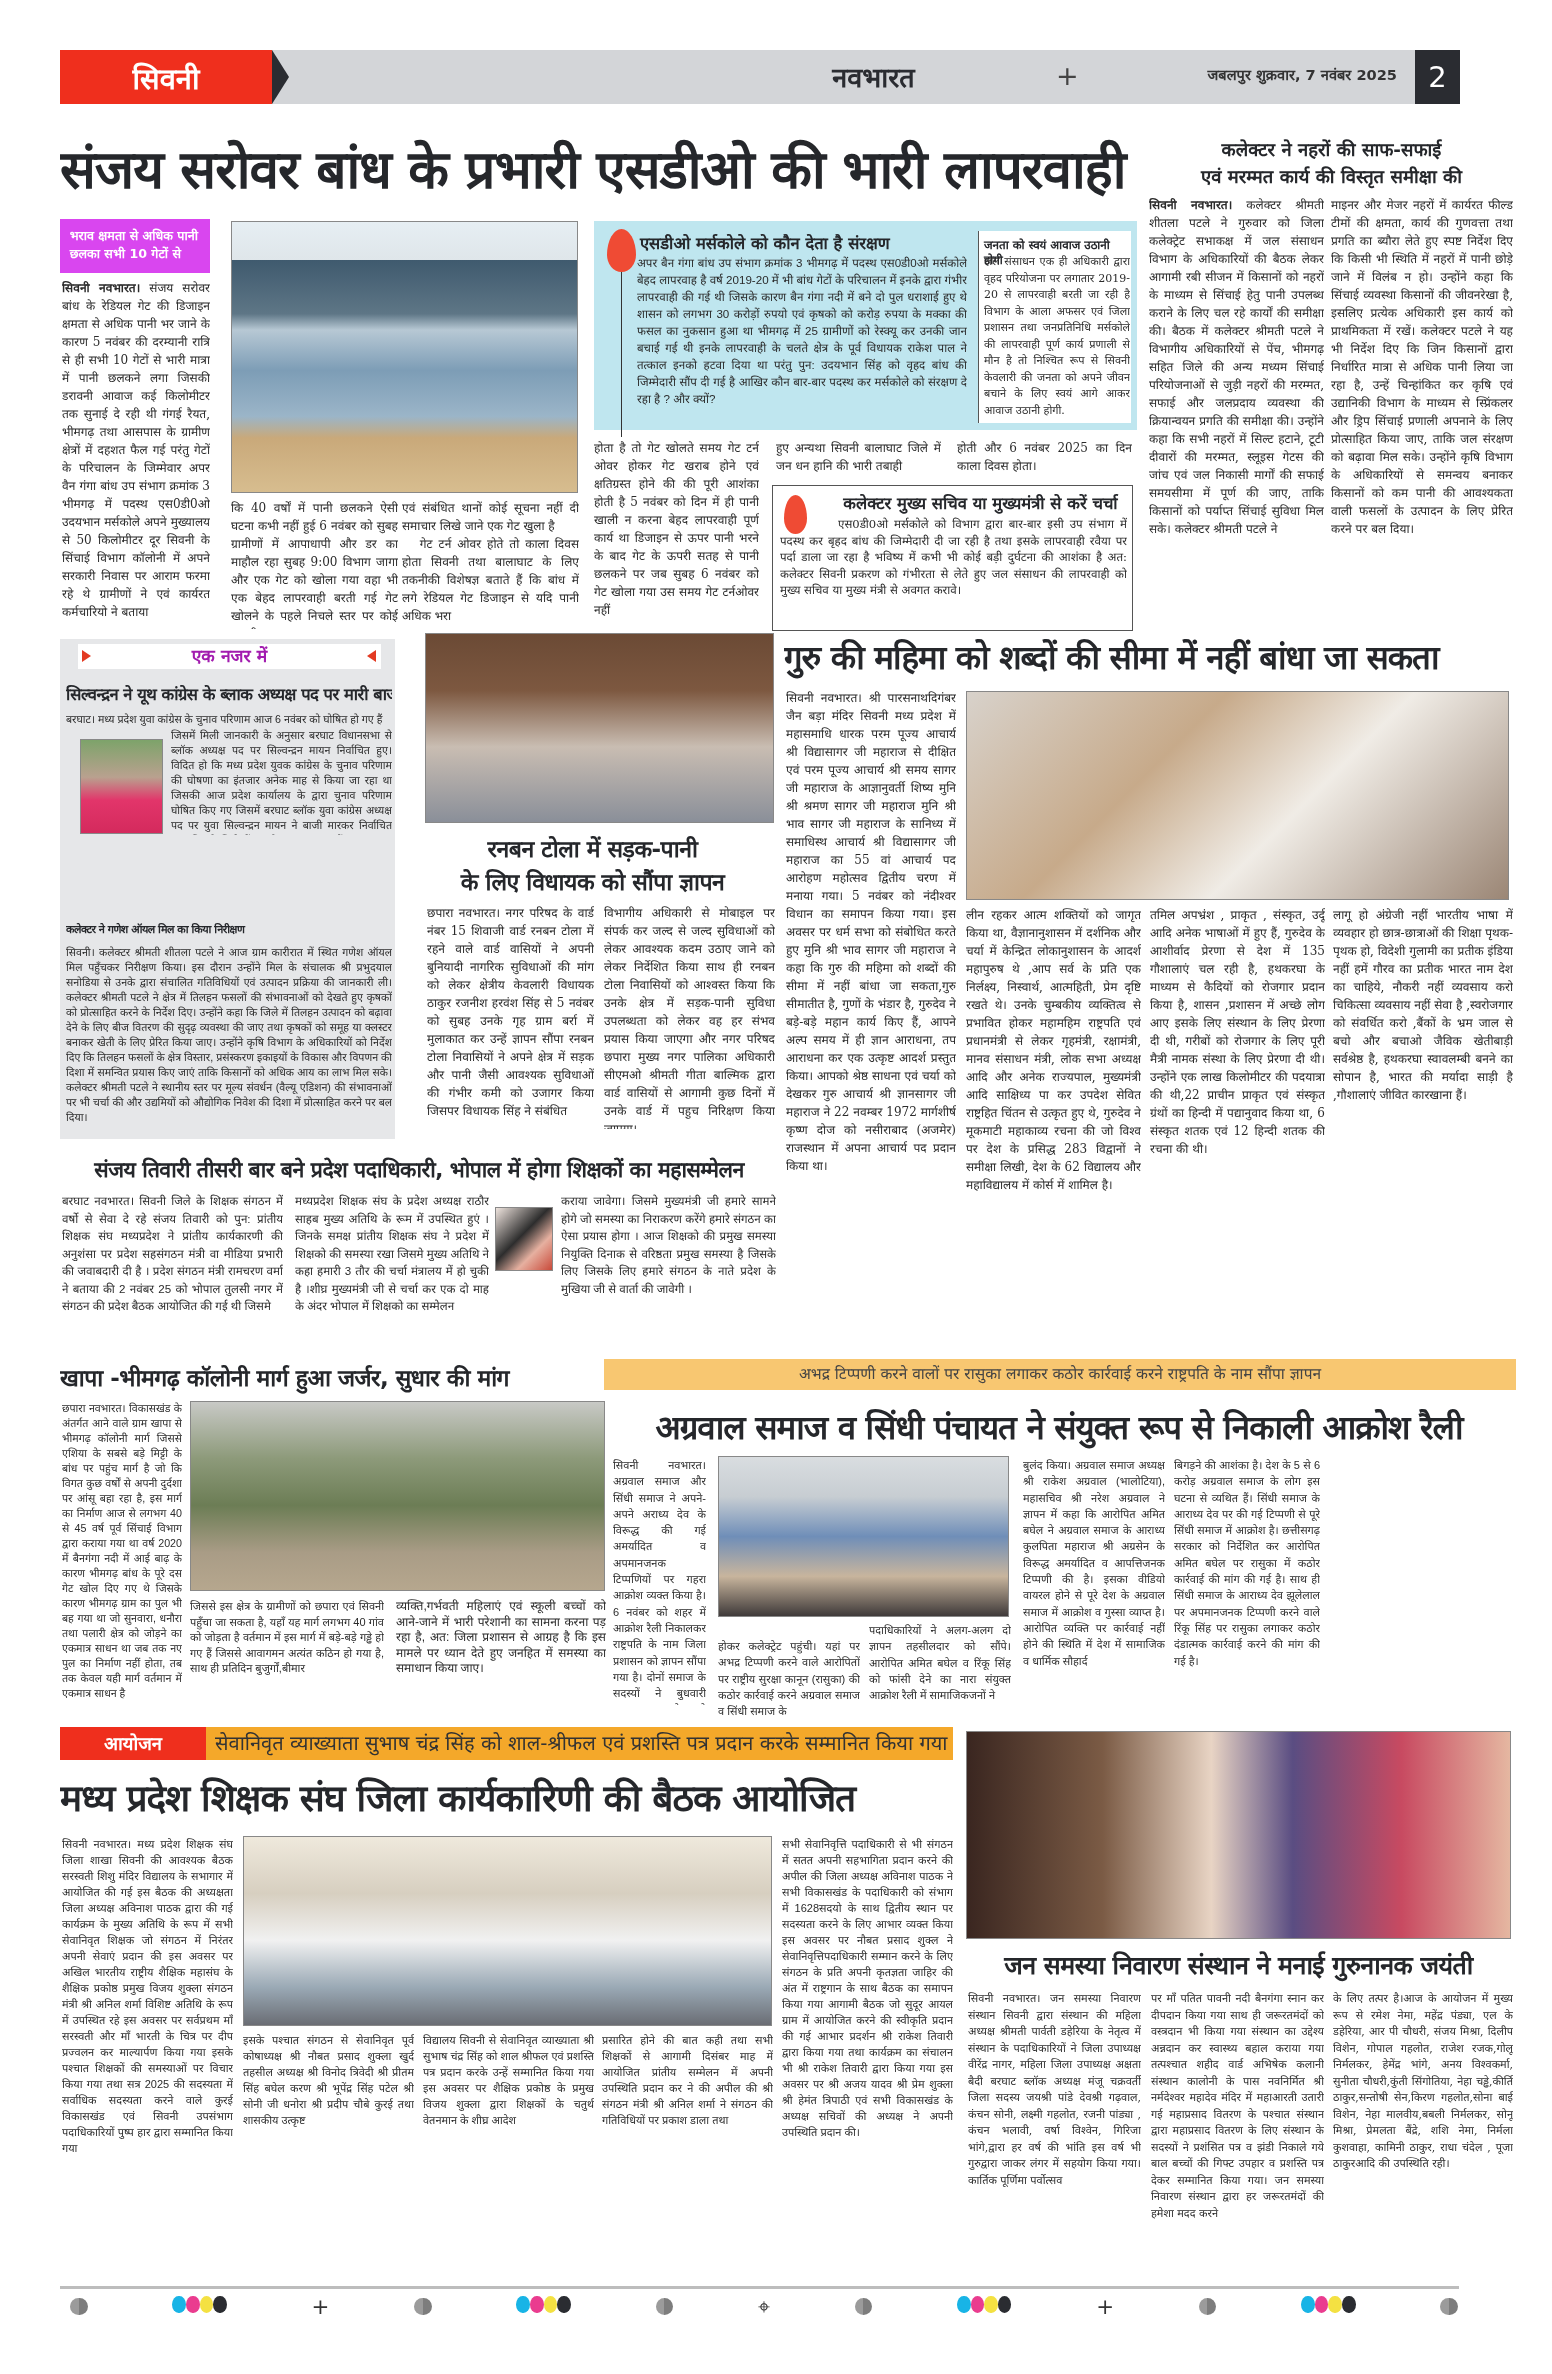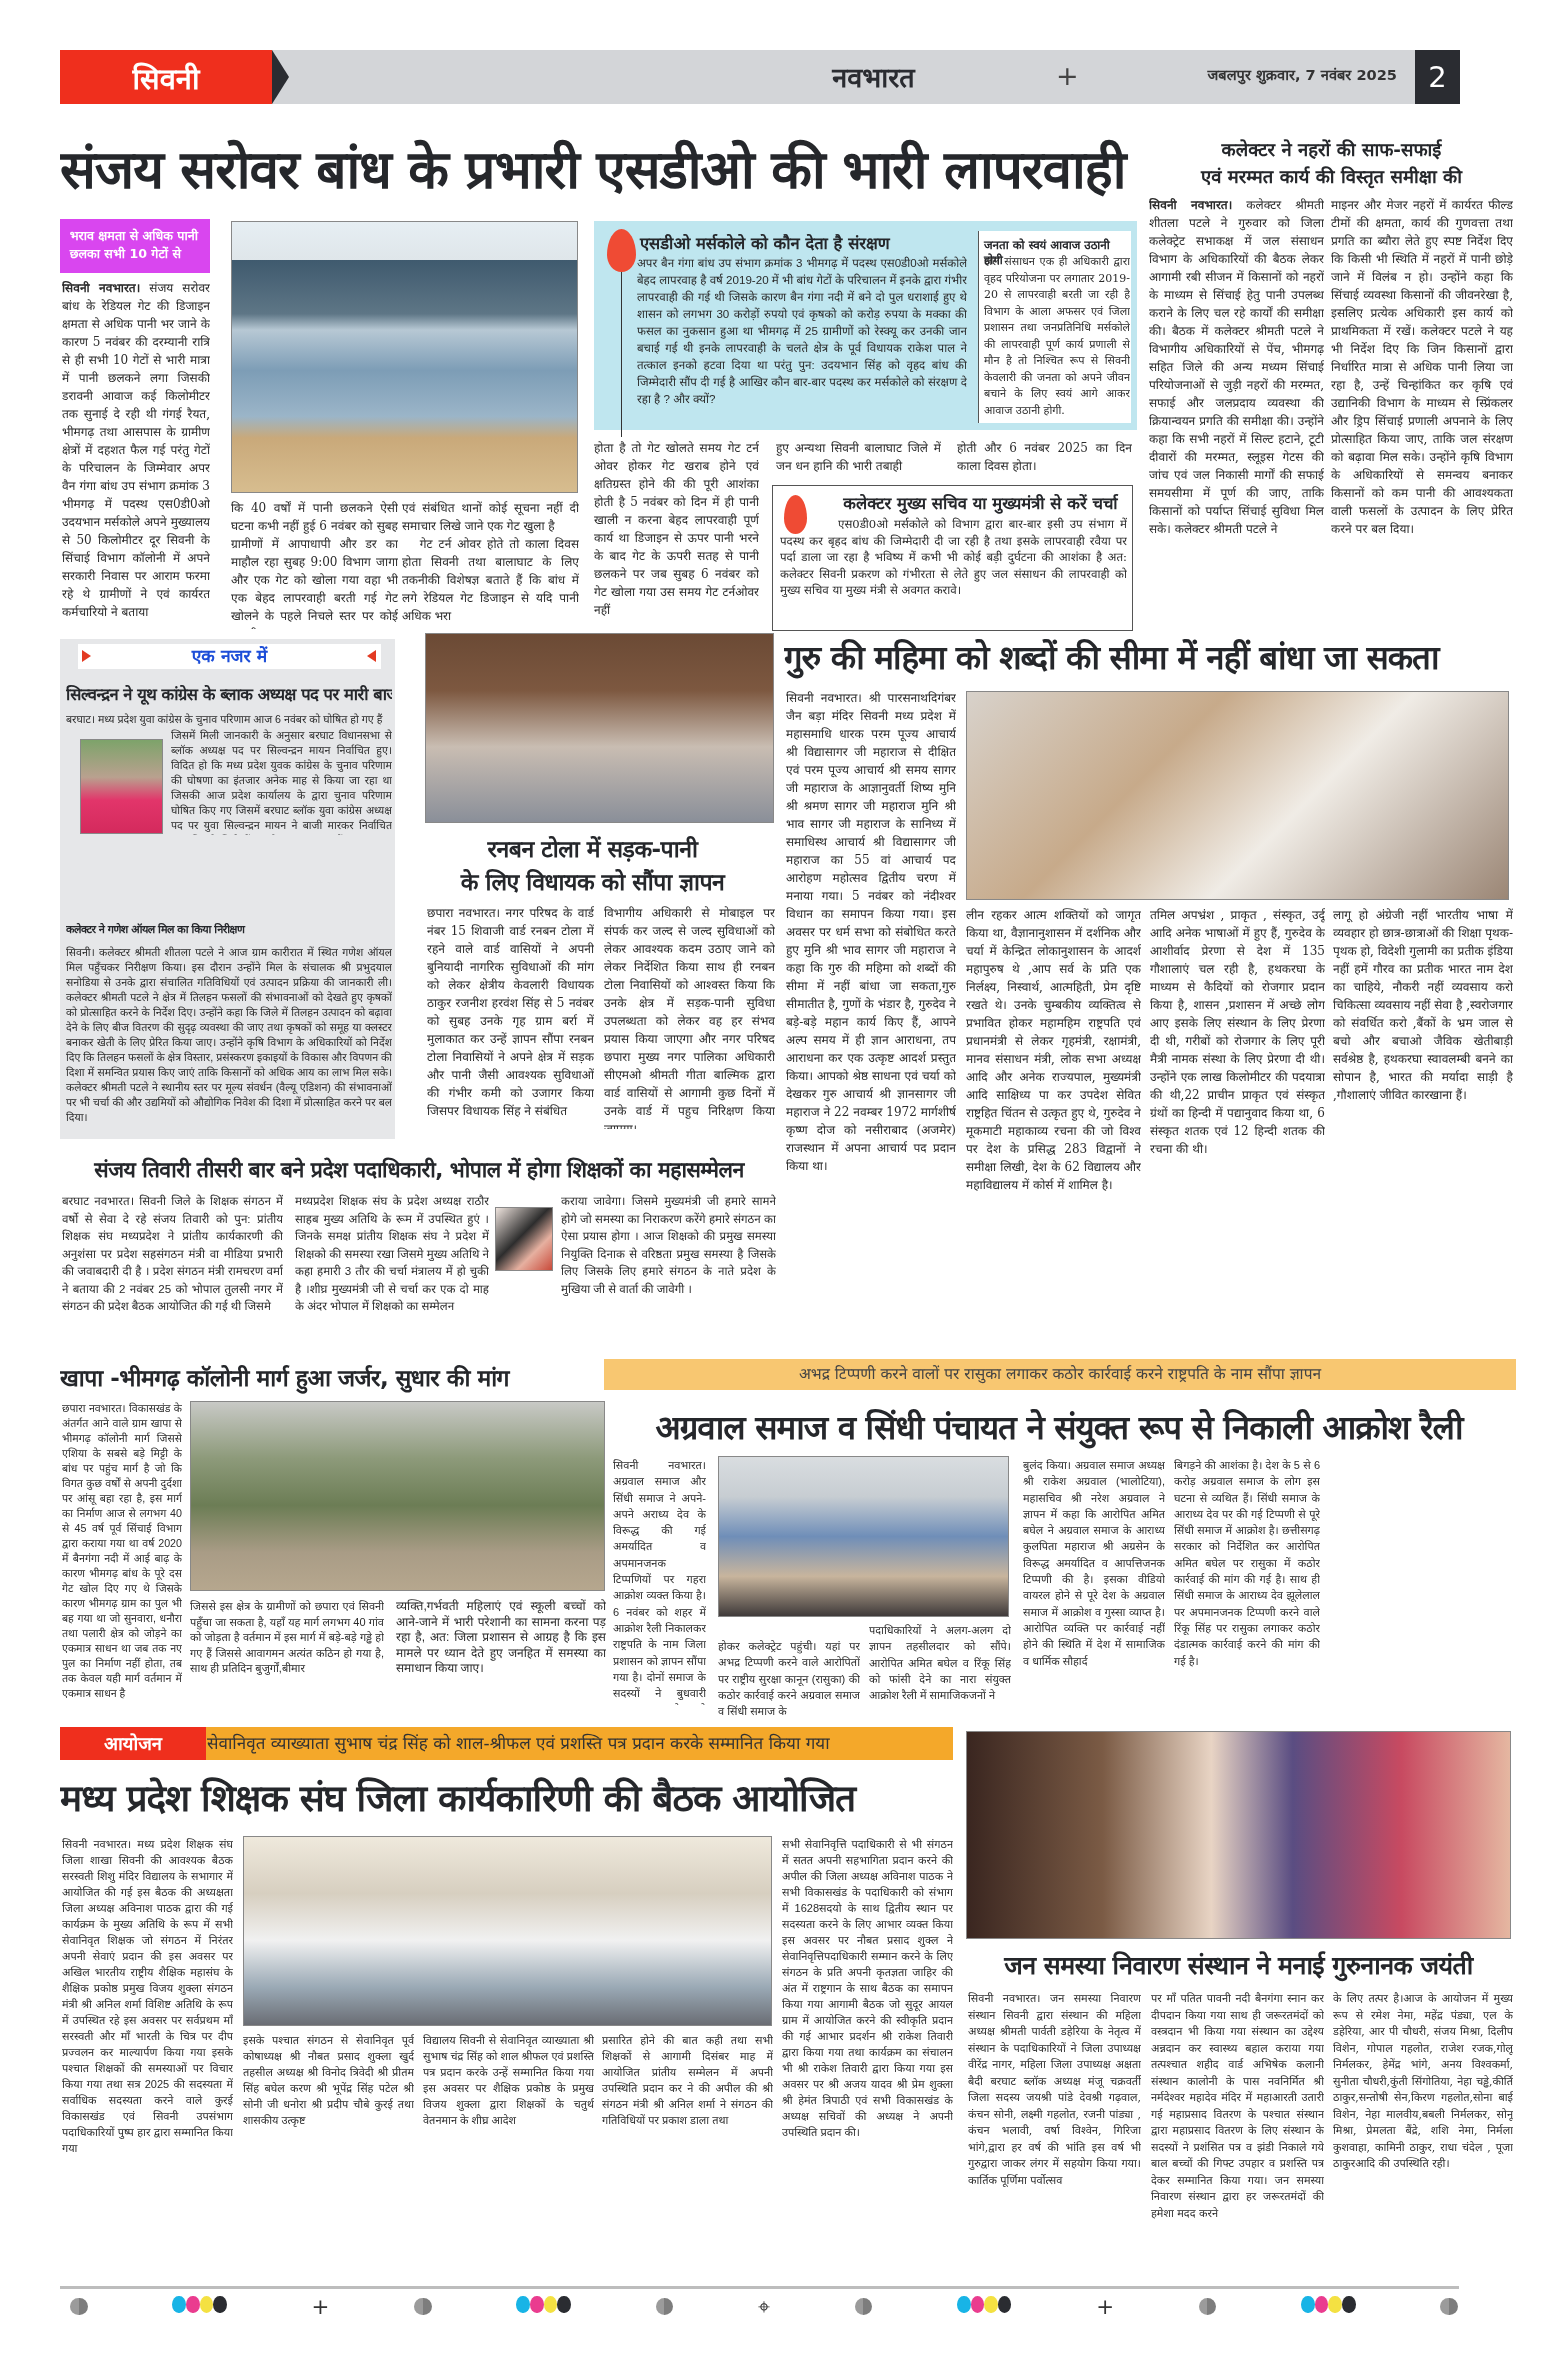--- a/index.html
+++ b/index.html
@@ -29,25 +29,25 @@
   .photo-portrait { background: linear-gradient(180deg, #7da36a 0%, #b9a18f 40%, #e2356a 65%, #d42a5d 100%); }
   .photo-small { background: linear-gradient(135deg, #efe4de 0%, #2d2d2d 45%, #e6b0a0 70%, #c94a3a 100%); }
 
   .blue-box { background: #d946ef; color: #fff; font-weight: bold; font-size: 13.6px; line-height: 21.3px; padding: 7.8px 9.7px; }
   .cyan-box { background: #bfe6ef; }
   .quote-mark { width: 29px; height: 43px; background: #ef4b34; border-radius: 50% 50% 50% 50% / 60% 60% 40% 40%; }
   .white-inbox { background: #fff; border-left: 1.9px solid #555; }
   .box-title { font-family: "DejaVu Sans", sans-serif; font-weight: bold; color: #25272b; }
   .bordered { border: 1px solid #555; }
   .grey-panel { background: #e6e7e9; }
-  .ek-nazar { background: #fff; color: #1d4ed8; font-weight: bold; font-size: 17.5px; text-align: center; }
+  .ek-nazar { background: #fff; color: #a21caf; font-weight: bold; font-size: 17.5px; text-align: center; }
   .tri-r { width:0; height:0; border-top: 6.8px solid transparent; border-bottom: 6.8px solid transparent; border-left: 9.7px solid #e33a22; }
   .tri-l { width:0; height:0; border-top: 6.8px solid transparent; border-bottom: 6.8px solid transparent; border-right: 9.7px solid #e33a22; }
   .kicker-yellow { background: #f8c771; color: #444; font-size: 15.5px; text-align: center; line-height: 31px; }
-  .kicker-orange { background: #f4a82a; color: #333; font-size: 17px; line-height: 33px; padding-left: 1px; }
+  .kicker-orange { background: #f4a82a; color: #333; font-size: 20px; line-height: 33px; padding-left: 9px; }
   .kicker-red { background: #ef2f1d; color: #fff; font-weight: bold; font-size: 18.4px; text-align: center; line-height: 33px; }
   .rule { background: #bdbdbd; }
   .reg-row { display: flex; align-items: center; }
   .dot { width: 13.6px; height: 17.5px; border-radius: 50%; display: inline-block; }
   .half-dot { width: 17.5px; height: 17.5px; border-radius: 50%; background: linear-gradient(90deg, #9b9b9b 50%, #7d7d7d 50%); display: inline-block; }
 </style>
 </head>
 <body>
 
 <div class="abs masthead"></div>

